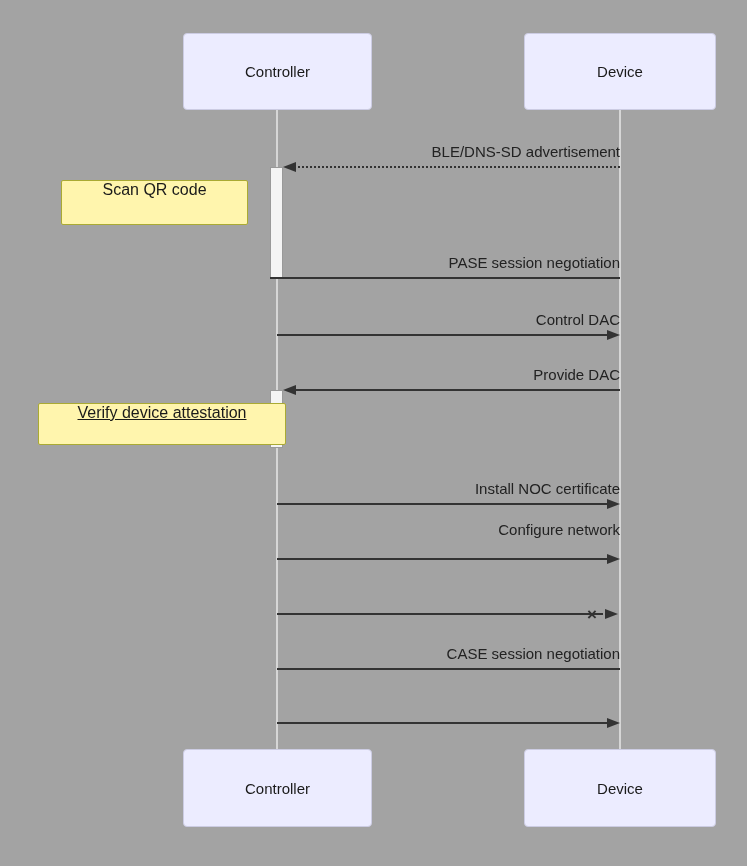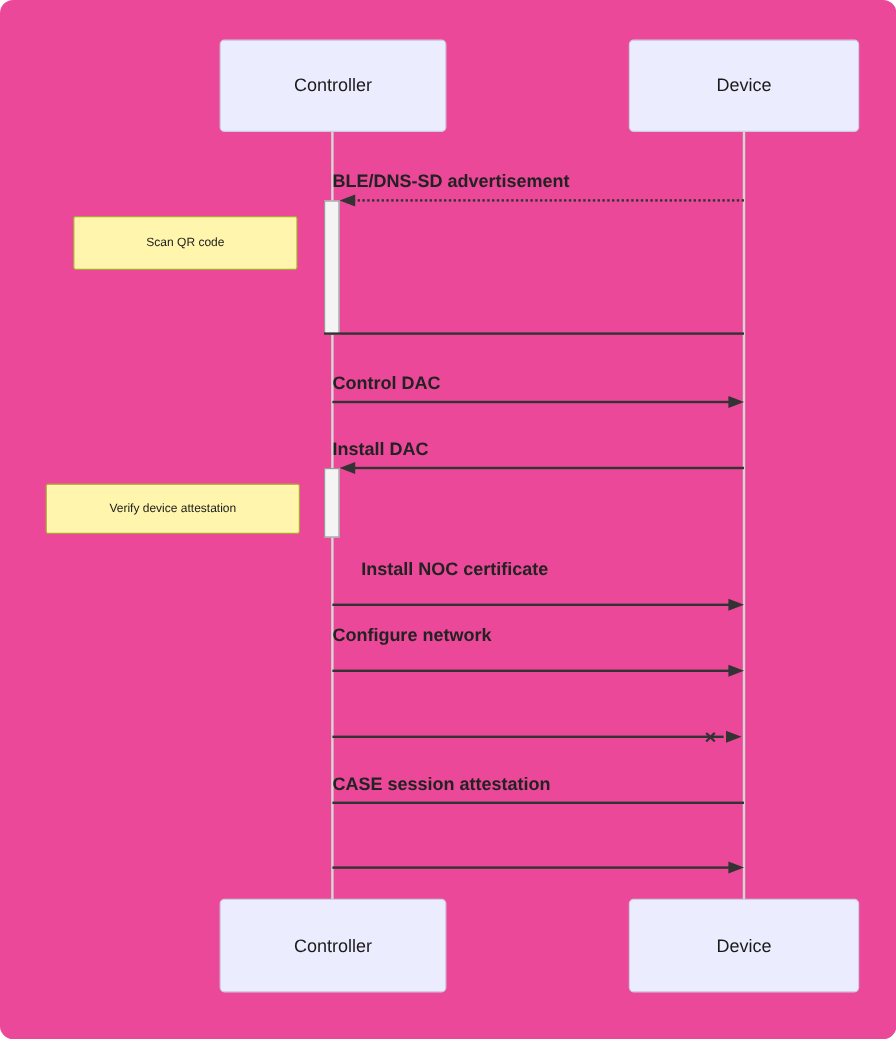--- a/index.html
+++ b/index.html
@@ -1,47 +1,46 @@
 <!DOCTYPE html>
 <html><head>
 <meta charset="utf-8">
 <style>
   html, body { margin: 0; padding: 0; background: #ffffff; }
   #canvas {
     position: relative;
     width: 747px;
     height: 866px;
-    background: #ec4899;
+    background: #a3a3a3;
     font-family: "Liberation Sans", "DejaVu Sans", sans-serif;
     color: #222222;
     overflow: hidden;
-    border-radius: 11px;
   }
   .actor-box {
     position: absolute;
     background: #ECECFF;
     border: 1px solid #CCCCE3;
     border-radius: 4px;
     display: flex;
     align-items: center;
     justify-content: center;
     font-size: 15px;
     color: #1a1a1a;
     box-sizing: border-box;
   }
   .lifeline {
     position: absolute;
     width: 2px;
     background: #d6d6d6;
   }
   .msg-label {
     position: absolute;
-    text-align: left;
+    text-align: right;
     font-size: 15px;
-    font-weight: 700;
+    font-weight: 400;
     color: #222222;
     left: 277px;
     width: 343px;
     height: 20px;
     line-height: 20px;
     white-space: nowrap;
   }
   .msg-line {
     position: absolute;
     height: 0;
@@ -68,23 +67,23 @@
     font-weight: bold;
     color: #333333;
     line-height: 17px;
   }
   .note-box {
     position: absolute;
     background: #FFF5AD;
     border: 1px solid #AAAA33;
     border-radius: 2px;
     display: flex;
-    align-items: center;
+    align-items: flex-start;
     justify-content: center;
-    font-size: 10px;
+    font-size: 16px;
     color: #1a1a1a;
     box-sizing: border-box;
   }
   .activation {
     position: absolute;
     width: 13px;
     background: #F4F4F4;
     border: 1px solid #999999;
     box-sizing: border-box;
   }
@@ -108,47 +107,48 @@
   <div class="activation" style="left:270px; top:390px; height:58px;"></div>
 
   <div class="msg-label" style="top:142px;">BLE/DNS-SD advertisement</div>
   <div class="msg-line dotted" style="left:294px; top:166px; width:326px;"></div>
   <div class="arrow-left" style="left:283px; top:162px;"></div>
 
   <div class="note-box" style="left:61px; top:180px; width:187px; height:45px;">
     <span>Scan QR code</span>
   </div>
 
+  <div class="msg-label" style="top:253px;">PASE session negotiation</div>
   <div class="msg-line" style="left:270px; top:277px; width:350px;"></div>
 
   <div class="msg-label" style="top:310px;">Control DAC</div>
   <div class="msg-line" style="left:277px; top:334px; width:332px;"></div>
   <div class="arrow-right" style="left:607px; top:330px;"></div>
 
-  <div class="msg-label" style="top:365px;">Install DAC</div>
+  <div class="msg-label" style="top:365px;">Provide DAC</div>
   <div class="msg-line" style="left:294px; top:389px; width:326px;"></div>
   <div class="arrow-left" style="left:283px; top:385px;"></div>
 
-  <div class="note-box" style="left:38px; top:403px; width:212px; height:42px;">
+  <div class="note-box" style="left:38px; top:403px; width:248px; height:42px;text-decoration:underline;">
     <span>Verify device attestation</span>
   </div>
 
-  <div class="msg-label" style="top:465px;padding-left:24px;">Install NOC certificate</div>
+  <div class="msg-label" style="top:479px;">Install NOC certificate</div>
   <div class="msg-line" style="left:277px; top:503px; width:332px;"></div>
   <div class="arrow-right" style="left:607px; top:499px;"></div>
 
   <div class="msg-label" style="top:520px;">Configure network</div>
   <div class="msg-line" style="left:277px; top:558px; width:332px;"></div>
   <div class="arrow-right" style="left:607px; top:554px;"></div>
 
   <div class="msg-line" style="left:277px; top:613px; width:326px;"></div>
   <div class="cross" style="left:587px; top:606px;">×</div>
   <div class="arrow-right" style="left:605px; top:609px;"></div>
 
-  <div class="msg-label" style="top:644px;">CASE session attestation</div>
+  <div class="msg-label" style="top:644px;">CASE session negotiation</div>
   <div class="msg-line" style="left:277px; top:668px; width:343px;"></div>
 
   <div class="msg-line" style="left:277px; top:722px; width:332px;"></div>
   <div class="arrow-right" style="left:607px; top:718px;"></div>
 
   <div class="actor-box" style="left:183px; top:749px; width:189px; height:78px;">
     <span>Controller</span>
   </div>
   <div class="actor-box" style="left:524px; top:749px; width:192px; height:78px;">
     <span>Device</span>

